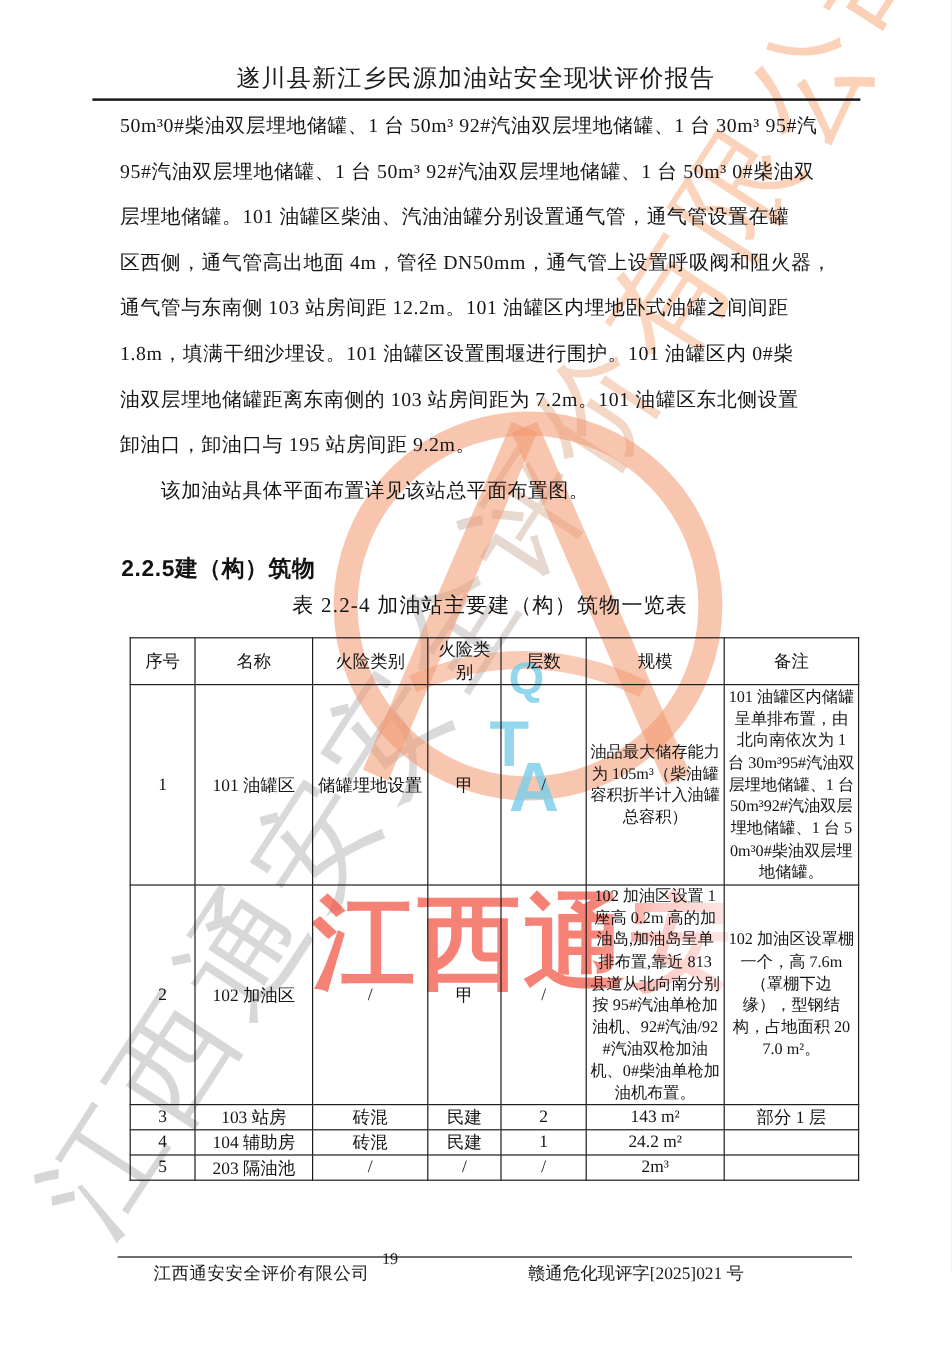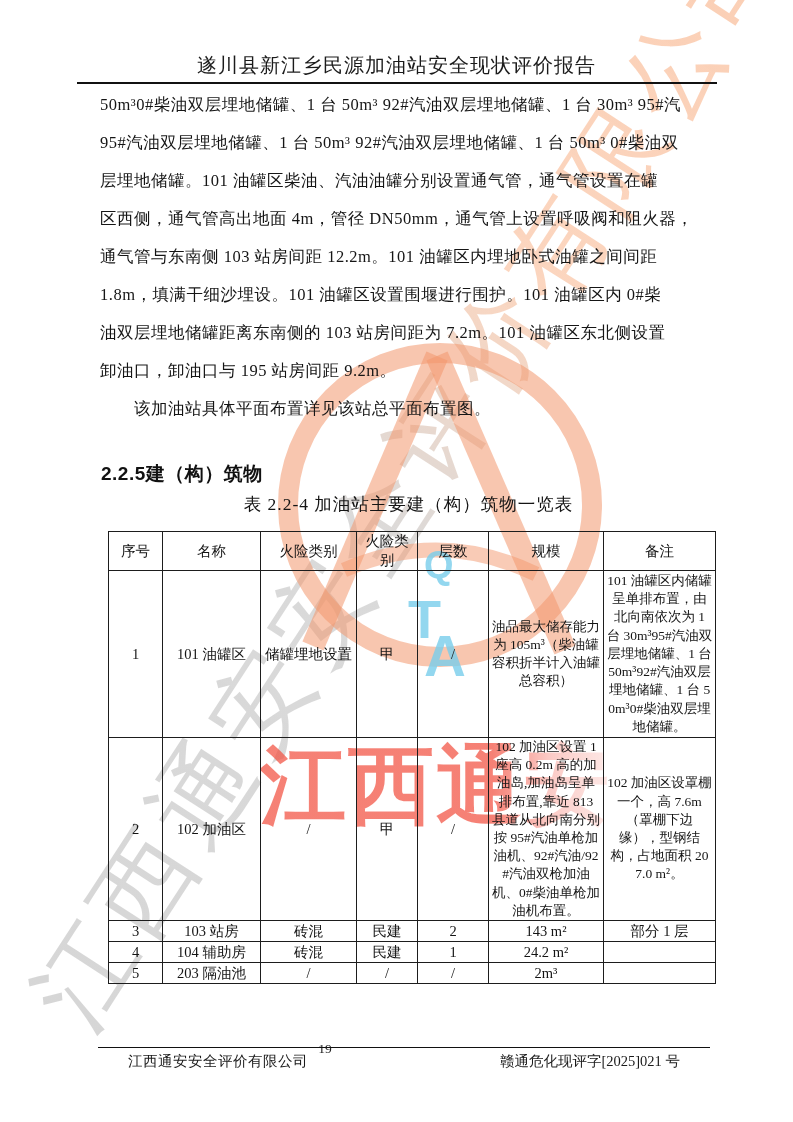--- a/index.html
+++ b/index.html
@@ -69,21 +69,21 @@
   table.btable th { font-size:14.5px; }
   table.btable td.dense {
     font-size:13.5px; line-height:18.2px; word-break:break-all; text-align:center;
   }
   .footer-pagenum {
     position:absolute; top:1025px; left:300px; width:50px;
     text-align:center; font-size:13.5px; color:#222;margin-top:16px;
   }
   .footer-rule { position:absolute; top:1047px; left:98px; width:612px; border-top:1.8px solid #111; }
   .footer-left { position:absolute; top:1052px; left:128px; font-size:14.5px; color:#1a1a1a; letter-spacing:0.5px; }
-  .footer-right { position:absolute; top:1052px; left:380px; width:300px; text-align:right; font-size:14.5px; color:#1a1a1a; }
+  .footer-right { position:absolute; top:1052px; left:380px; width:300px; text-align:center; font-size:14.5px; color:#1a1a1a; }
 </style>
 </head>
 <body>
 
 <div class="page">
 
   <div class="wm-layer">
     <div class="wm-diagonal">江西通安安全评价有限公司</div>
 
     <div class="wm-logo">

